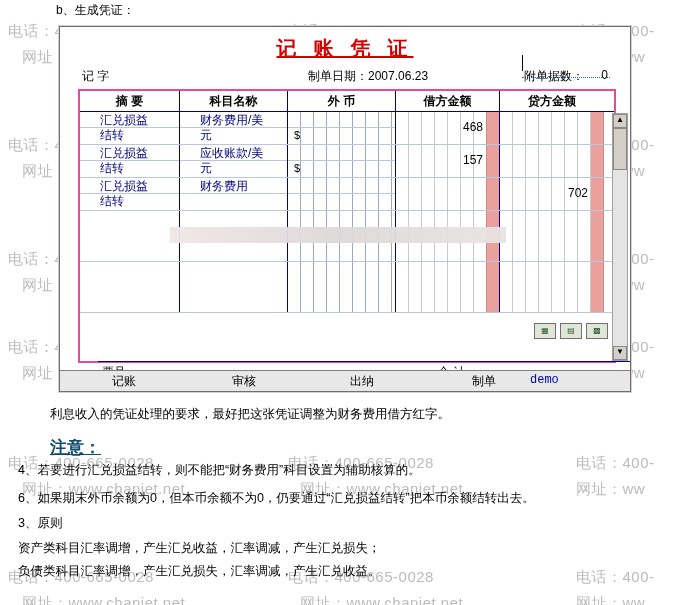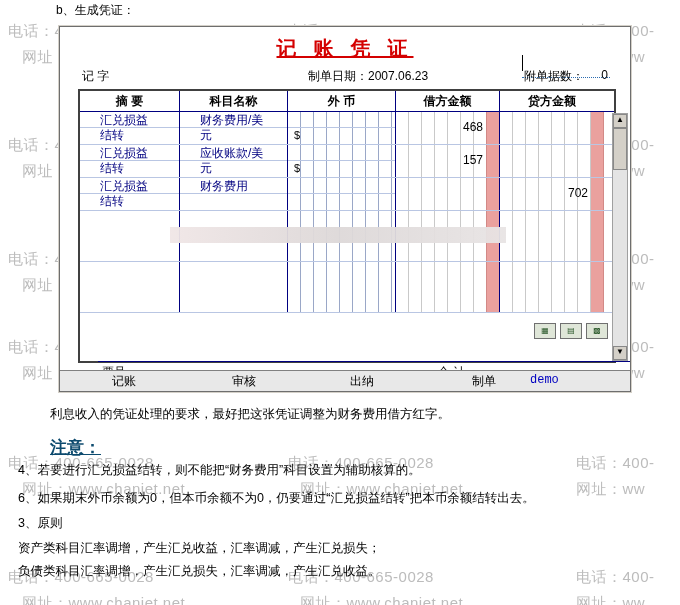--- a/index.html
+++ b/index.html
@@ -45,21 +45,21 @@
   .topline{
     position:absolute;left:462px;top:30px;width:88px;height:20px;
     border-bottom:1px dotted #2b6cb0;
   }
   .topcursor{
     position:absolute;left:462px;top:28px;width:1px;height:16px;background:#000;
   }
   
   .grid{
     position:absolute;left:18px;top:62px;width:534px;height:270px;
-    border:2px solid #404040;background:#fff;
+    border:2px solid #ec4899;background:#fff;
   }
   .ghead{
     display:flex;height:20px;border-bottom:1px solid #000080;
     font-size:12px;font-weight:bold;
   }
   .ghead div{
     border-right:1px solid #000080;display:flex;align-items:center;
     justify-content:center;height:100%;box-sizing:border-box;
   }
   .c-zhaiyao{width:100px;}

